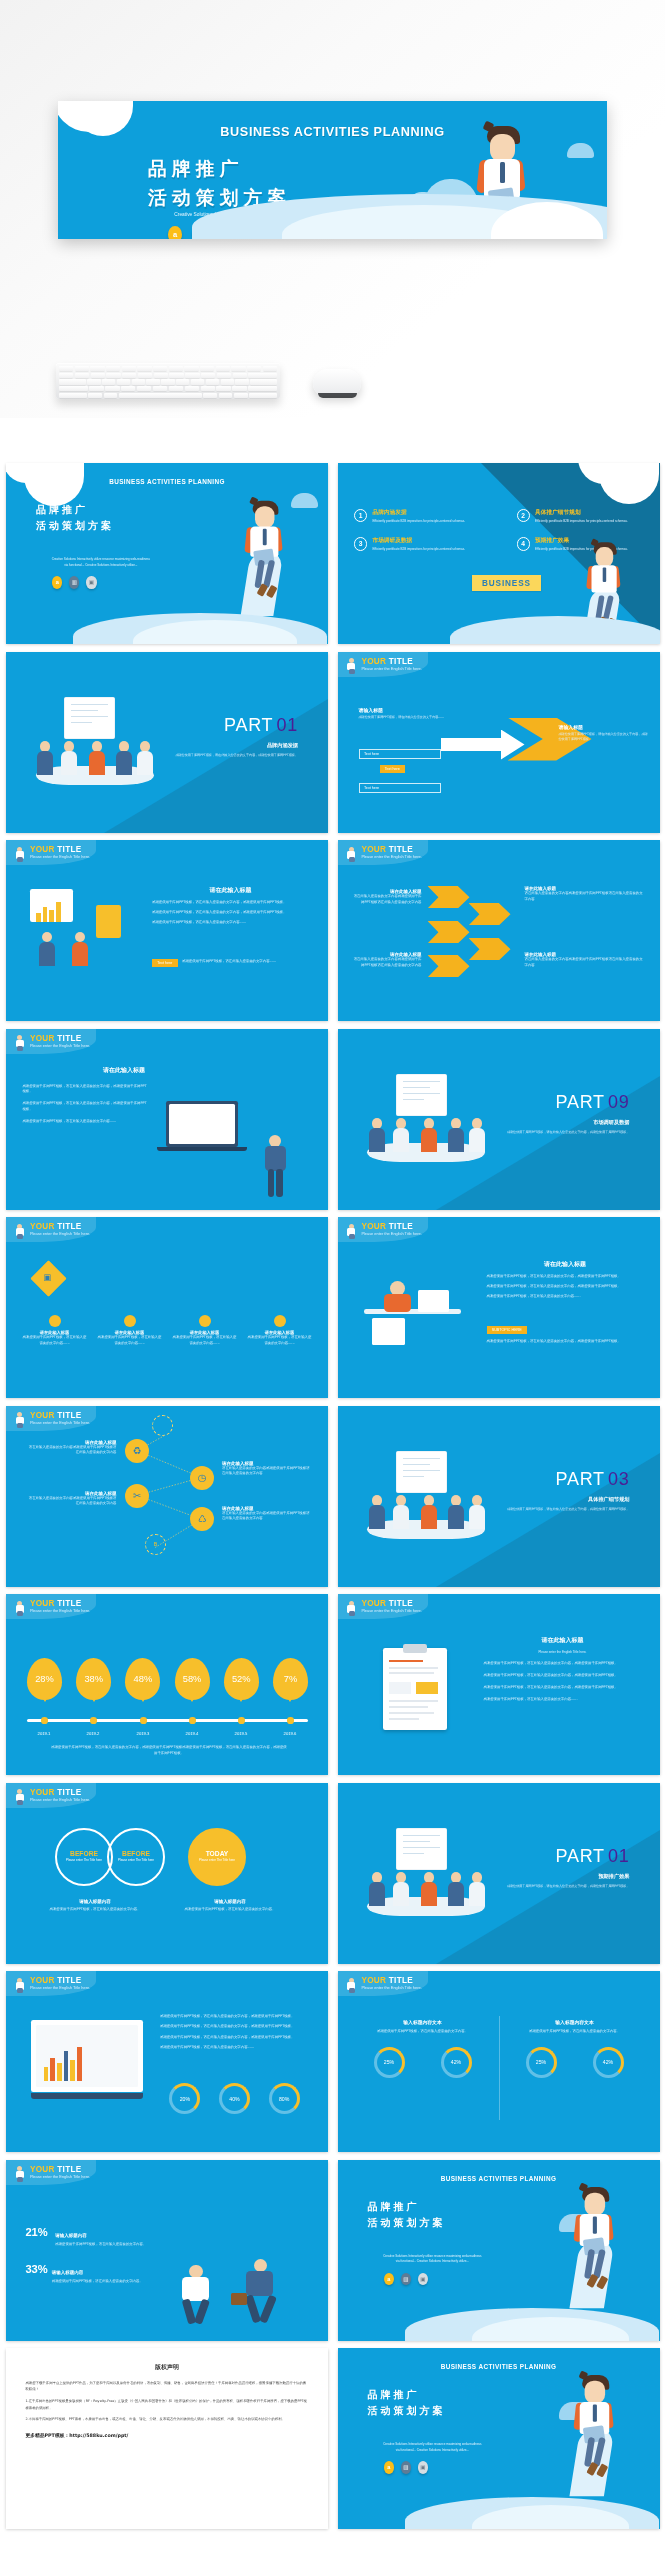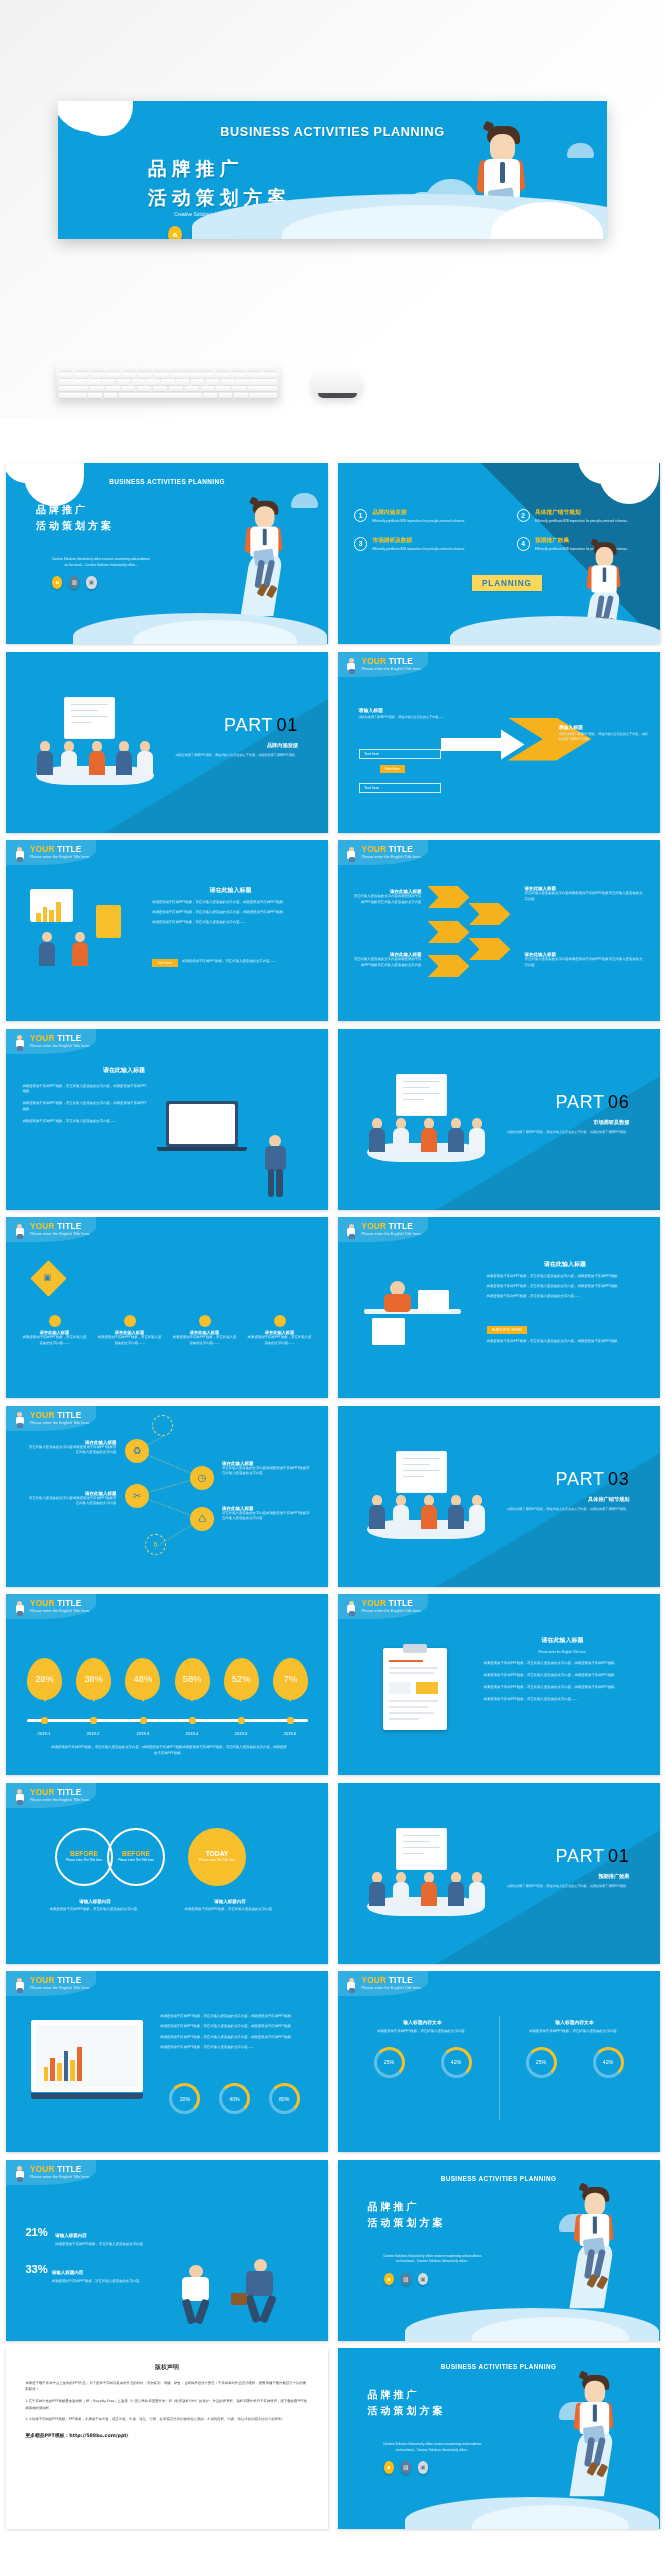--- a/index.html
+++ b/index.html
@@ -121,21 +121,21 @@
   .toc-item{display:flex;gap:5.2px;margin-bottom:14px;}
   .toc-num{width:13.4px;height:13.4px;flex:0 0 13.4px;border:1.2px solid #fff;border-radius:50%;
           color:#fff;font-size:6.7px;display:flex;align-items:center;justify-content:center;font-weight:bold;}
   .toc-t{font-size:5.7px;font-weight:bold;color:#fcc322;font-family:"DejaVu Sans",sans-serif;}
   .toc-d{font-size:3px;color:#dff1ff;line-height:1.6;margin-top:1.5px;}
   .toc.right{left:179px;}
 
   
   .part-num{position:absolute;right:30px;top:63px;text-align:right;}
   .part-num .pn{font-size:18px;color:#fff;font-weight:300;letter-spacing:0.7px;}
-  .part-num .pn b{color:#000000;font-weight:300;}
+  .part-num .pn b{color:#4c1d95;font-weight:300;}
   .part-sub{position:absolute;right:30px;top:90px;text-align:right;font-size:5.2px;color:#fff;font-weight:bold;font-family:"DejaVu Sans",sans-serif;}
   .part-desc{position:absolute;right:30px;top:101px;width:127px;text-align:right;font-size:3.1px;color:#d8eeff;line-height:1.8;font-family:"DejaVu Sans",sans-serif;}
   .part-diag{position:absolute;right:0;bottom:0;width:0;height:0;border-style:solid;
         border-width:0 0 134px 224px;border-color:transparent transparent #1280ae transparent;opacity:.55;}
 
   
   .meet{position:absolute;left:25px;top:45px;width:127px;height:97px;}
   .mt-board{position:absolute;left:33px;top:0;width:51px;height:42px;background:#fff;border:1.5px solid #eef4f8;border-radius:1.5px;}
   .mt-board i{position:absolute;left:6px;top:7.5px;width:37px;height:1.5px;background:#cfe0ec;display:block;}
   .mt-table{position:absolute;left:4.5px;top:69px;width:118px;height:19.4px;background:#e9f3f9;border-radius:40%/70%;}
@@ -389,21 +389,21 @@
           </div>
       </div>
       <div class="toc-item">
         <div class="toc-num">4</div>
         <div>
             <div class="toc-t">预期推广效果</div>
              <div class="toc-d">Efficiently pontificate B2B imperatives for principle-centered schemas.</div>
           </div>
       </div>
     </div>
-    <div class="contents-btn">PLANNING</div>
+    <div class="contents-btn">BUSINESS</div>
     <div class="person" style="right:22.4px;top:75px;transform:scale(.7);transform-origin:top right">
       <div class="p-trail"></div>
         <div class="p-hair"></div>
         <div class="p-head"></div>
       <div class="p-armL"></div>
         <div class="p-armR"></div>
         <div class="p-body"></div>
       <div class="p-tie"></div>
         <div class="p-legL"></div>
         <div class="p-legR"></div>
@@ -613,21 +613,21 @@
           <div class="h"></div>
           <div class="b"></div>
         </div>
       <div class="mt-p mt-p5">
           <div class="h"></div>
           <div class="b"></div>
         </div>
     </div>
     <div class="part-num">
       <span class="pn">PART</span>
-      <span class="pn"><b>06</b></span>
+      <span class="pn"><b>09</b></span>
     </div>
     <div class="part-sub">市场调研及数据</div>
     <div class="part-desc">感谢您使用千库网PPT模板，请在此输入您需要的文字内容，感谢您使用千库网PPT模板。</div>
   </div>
 
   <div class="slide">
     <div class="s-wave"></div>
     <div class="s-head">
       <div class="mini">
           <span class="mh"></span>

